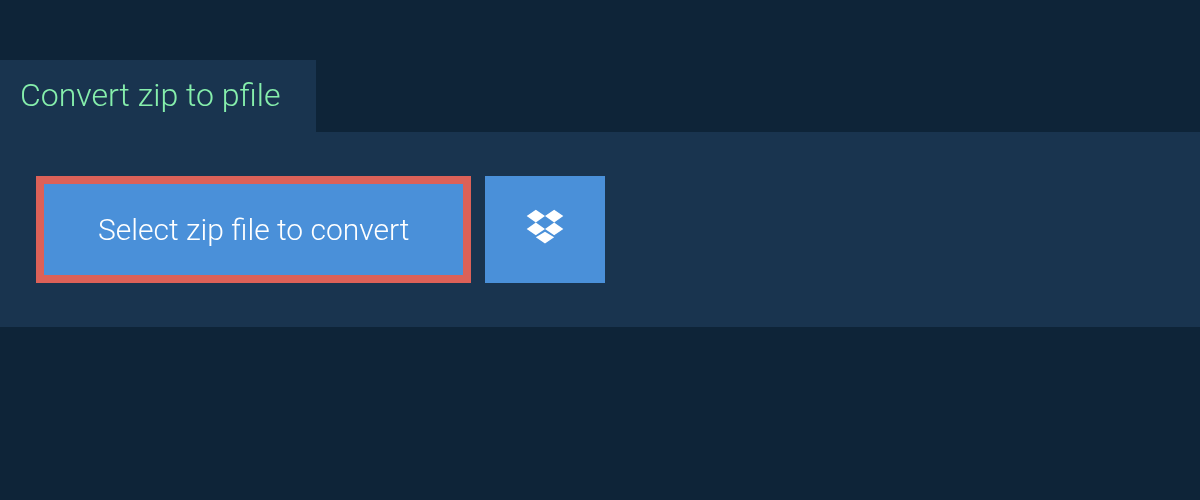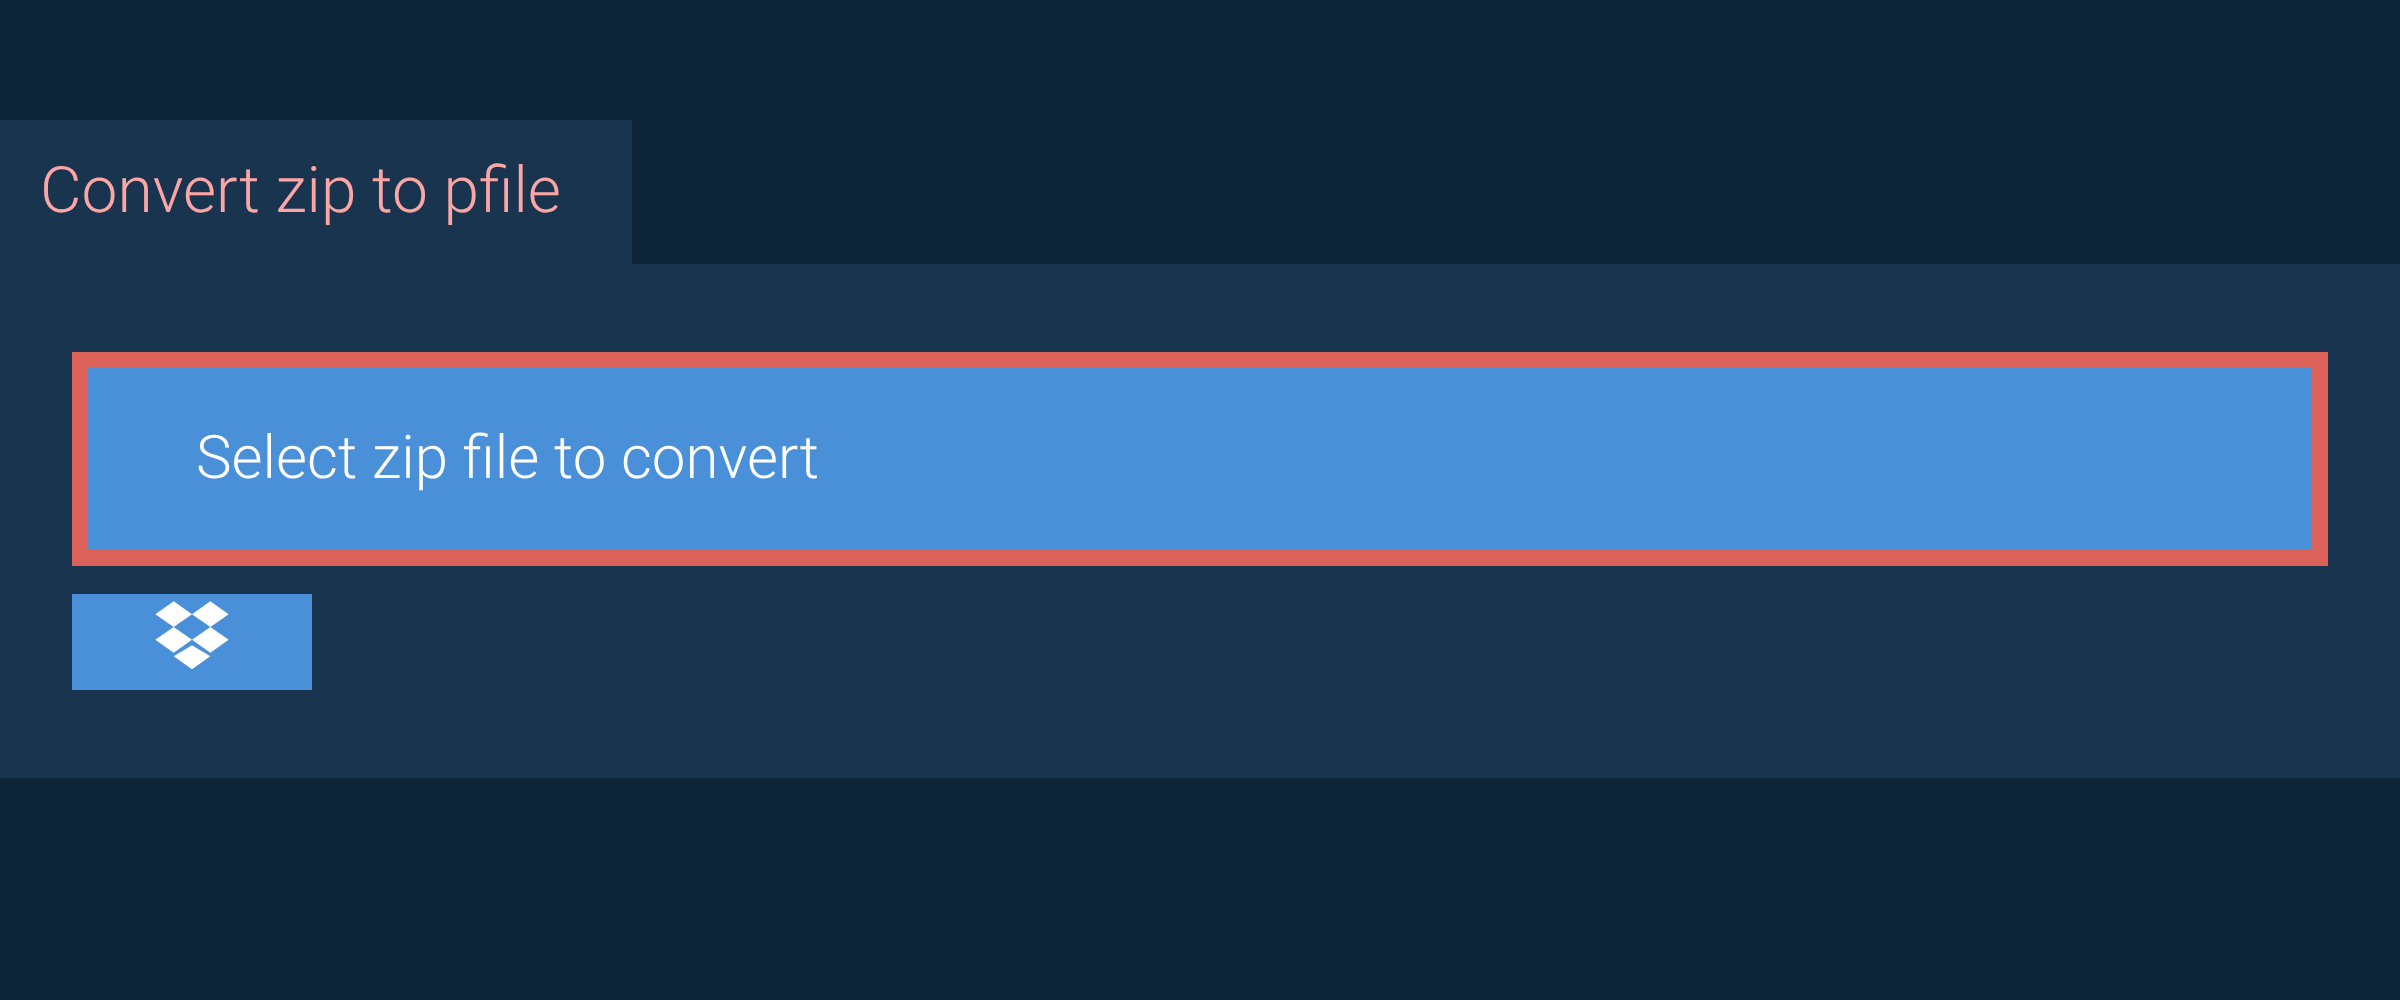--- a/index.html
+++ b/index.html
@@ -10,32 +10,31 @@
       font-family: -apple-system, BlinkMacSystemFont, "Segoe UI", Roboto, sans-serif;
       overflow: hidden;
     }
     .tab-bar {
       background: #0e2438;
       padding-top: 60px;
     }
     .tab {
       display: inline-block;
       background: #19344f;
-      color: #fca5a5;
+      color: #86efac;
       font-size: 32px;
       font-weight: 300;
       padding: 16px 36px 18px 20px;
     }
     .main-panel {
       background: #19344f;
       padding: 44px 36px 44px 36px;
       display: flex;
       gap: 14px;
       align-items: stretch;
-      flex-direction: column;
     }
     .select-button {
       background: #4a90d9;
       color: #ffffff;
       font-size: 30px;
       font-weight: 300;
       border: 8px solid #dc6158;
       padding: 28px 54px;
       cursor: pointer;
     }

